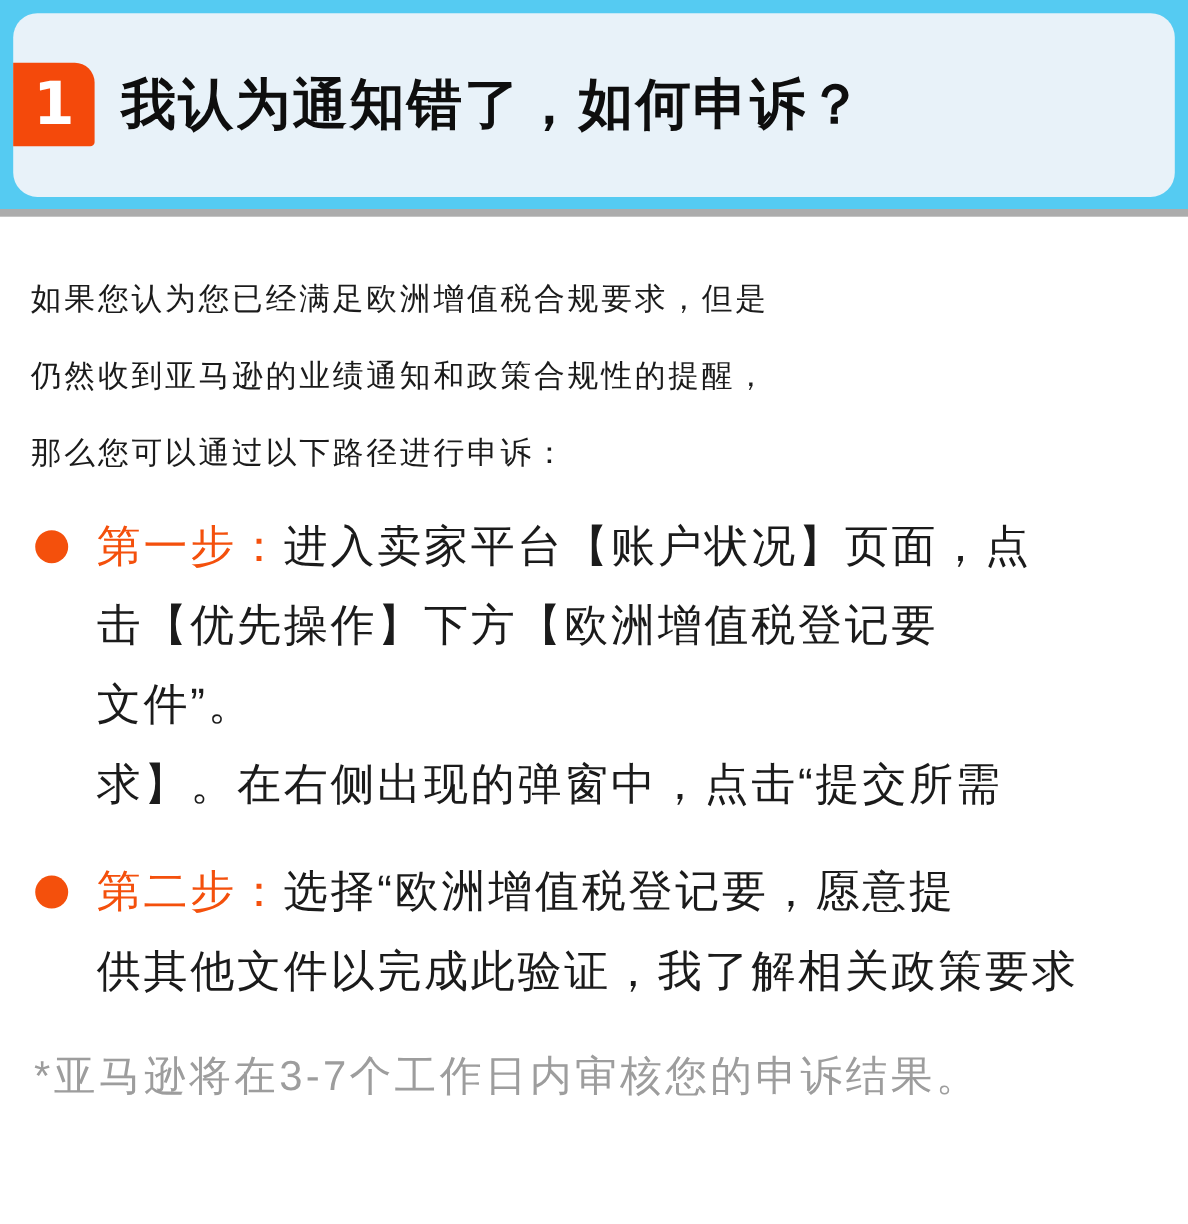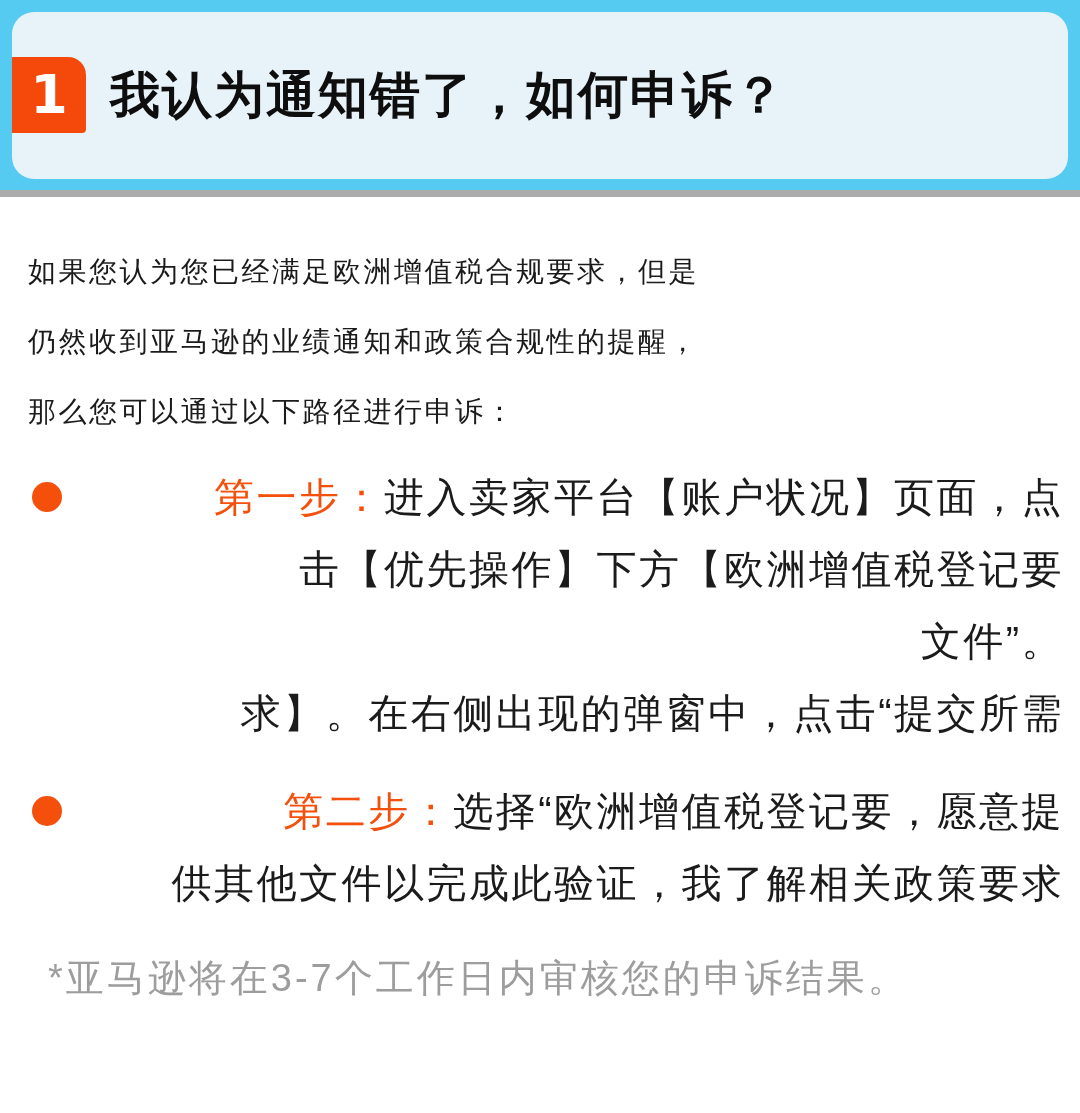--- a/index.html
+++ b/index.html
@@ -38,31 +38,31 @@
   }
   
   .intro{
     margin:40px 20px 0 28px;
     font-size:28px;line-height:70px;letter-spacing:2.5px;font-weight:400;
   }
   .intro .line{white-space:nowrap;}
   .bullets{margin-top:14px;}
   .bullet{
     position:relative;padding-left:88px;margin-right:16px;
-    font-size:40px;line-height:72px;letter-spacing:2.5px;text-align:right;
+    font-size:40px;line-height:72px;letter-spacing:2.5px;
   }
   .bullet + .bullet{margin-top:26px;}
   .bullet .dot{
     position:absolute;left:32px;top:21px;width:30px;height:30px;
     border-radius:50%;background:var(--orange);
   }
   .bullet .label{color:var(--orange);}
   .bullet .bline{white-space:nowrap;}
   .footnote{
-    margin:34px 20px 0 48px;
+    margin:34px 20px 0 31px;
     font-size:38px;letter-spacing:3px;color:var(--muted);white-space:nowrap;
   }
 </style>
 </head>
 <body>
 
 <div class="header-band">
   <div class="header-card"></div>
   <div class="step-badge">
     <span class="num">1</span>

